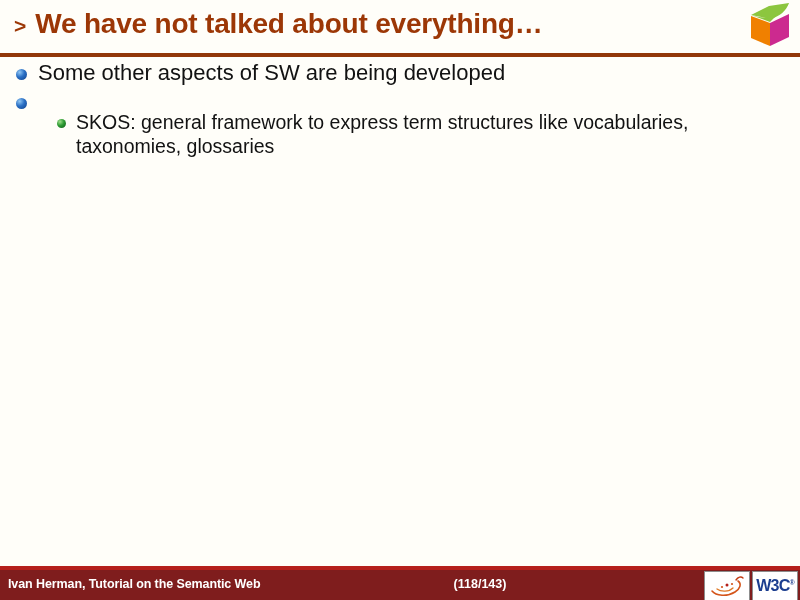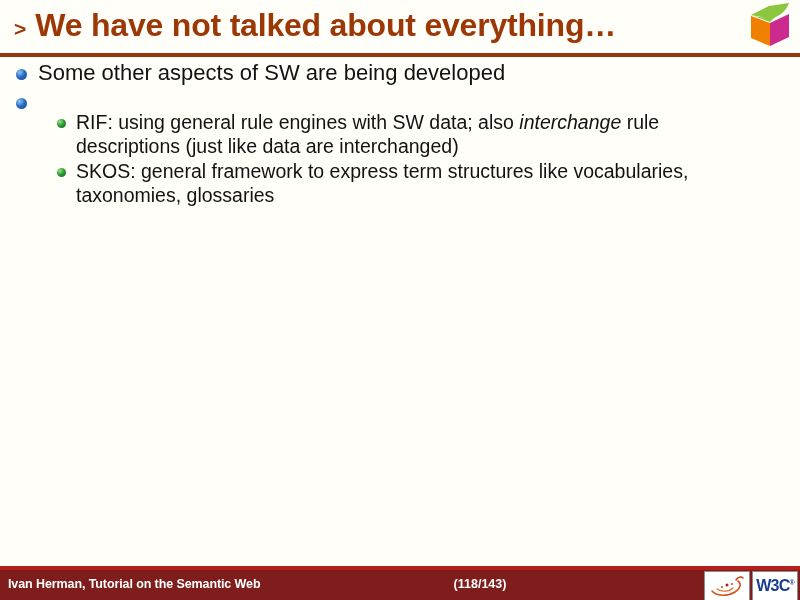--- a/index.html
+++ b/index.html
@@ -38,21 +38,21 @@
     align-items: baseline;
     gap: 9px;
   }
   .title-caret {
     font-size: 21px;
     font-weight: bold;
     color: #9c3706;
     line-height: 1;
   }
   .title-text {
-    font-size: 32px;
+    font-size: 28px;
     font-weight: bold;
     color: #9c3706;
     line-height: 1.05;
     letter-spacing: -0.2px;
     white-space: nowrap;
   }
   .header-rule {
     position: absolute;
     left: 0;
     top: 53px;
@@ -257,24 +257,20 @@
     <div class="bullet-item lvl1">
       <span class="bullet-blue"></span>
       <span class="txt">Some other aspects of SW are being developed</span>
     </div>
 
 
     <div class="bullet-item lvl1">
       <span class="bullet-blue"></span>
     </div>
 
-    <div class="bullet-item lvl2">
-      <span class="bullet-green"></span>
-      <span class="txt"><span>RIF: using general rule engines with SW data; also </span><span class="it">interchange</span><span> rule descriptions (just like data are interchanged)</span></span>
-    </div>
 
     <div class="bullet-item lvl2">
       <span class="bullet-green"></span>
       <span class="txt">SKOS: general framework to express term structures like vocabularies, taxonomies, glossaries</span>
     </div>
 
 
   </div>
 
   <div class="footer-sep"></div>

